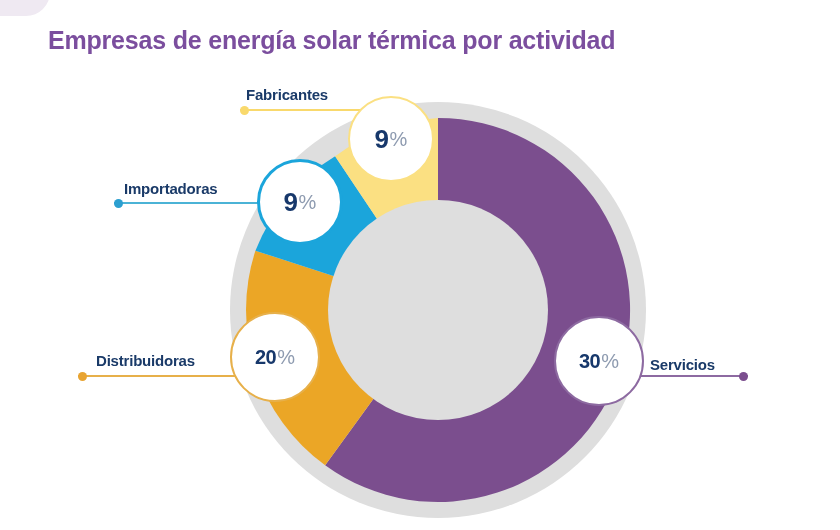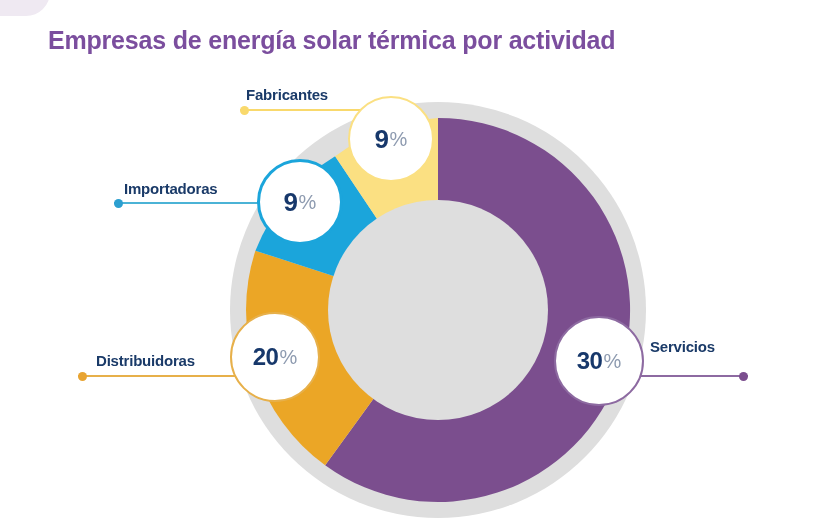--- a/index.html
+++ b/index.html
@@ -82,21 +82,21 @@
   }
   #bubble-distribuidoras {
     left: 230px; top: 312px; width: 90px; height: 90px;
     border: 2px solid #e7b04a;
   }
   #bubble-servicios {
     left: 554px; top: 316px; width: 90px; height: 90px;
     border: 2px solid #8d6aa1;
   }
   #bubble-distribuidoras .pct-num,
-  #bubble-servicios .pct-num { font-size: 24px; }
+  #bubble-servicios .pct-num { font-size: 20px; }
 
   
   .leader {
     position: absolute;
     height: 2px;
   }
   .leader-dot {
     position: absolute;
     width: 9px;
     height: 9px;
@@ -123,21 +123,21 @@
   #label-importadoras { left: 124px; top: 180px; }
 
   
   #leader-distribuidoras { left: 78px; top: 375px; width: 190px; background: #e7b04a; }
   #leader-distribuidoras .leader-dot { left: 0px; background: #e8a432; }
   #label-distribuidoras { left: 96px; top: 352px; }
 
   
   #leader-servicios { left: 634px; top: 375px; width: 114px; background: #8d6aa1; }
   #leader-servicios .leader-dot { right: 0px; background: #7b4e8e; }
-  #label-servicios { left: 650px; top: 338px; }
+  #label-servicios { left: 650px; top: 356px; }
 </style>
 </head>
 <body>
 
 <div id="corner-blob"></div>
 
 <h1 id="chart-title">Empresas de energía solar térmica por actividad</h1>
 
 <div id="donut-wrap">
   <svg id="donut-svg" width="840" height="530" viewBox="0 0 840 530">

